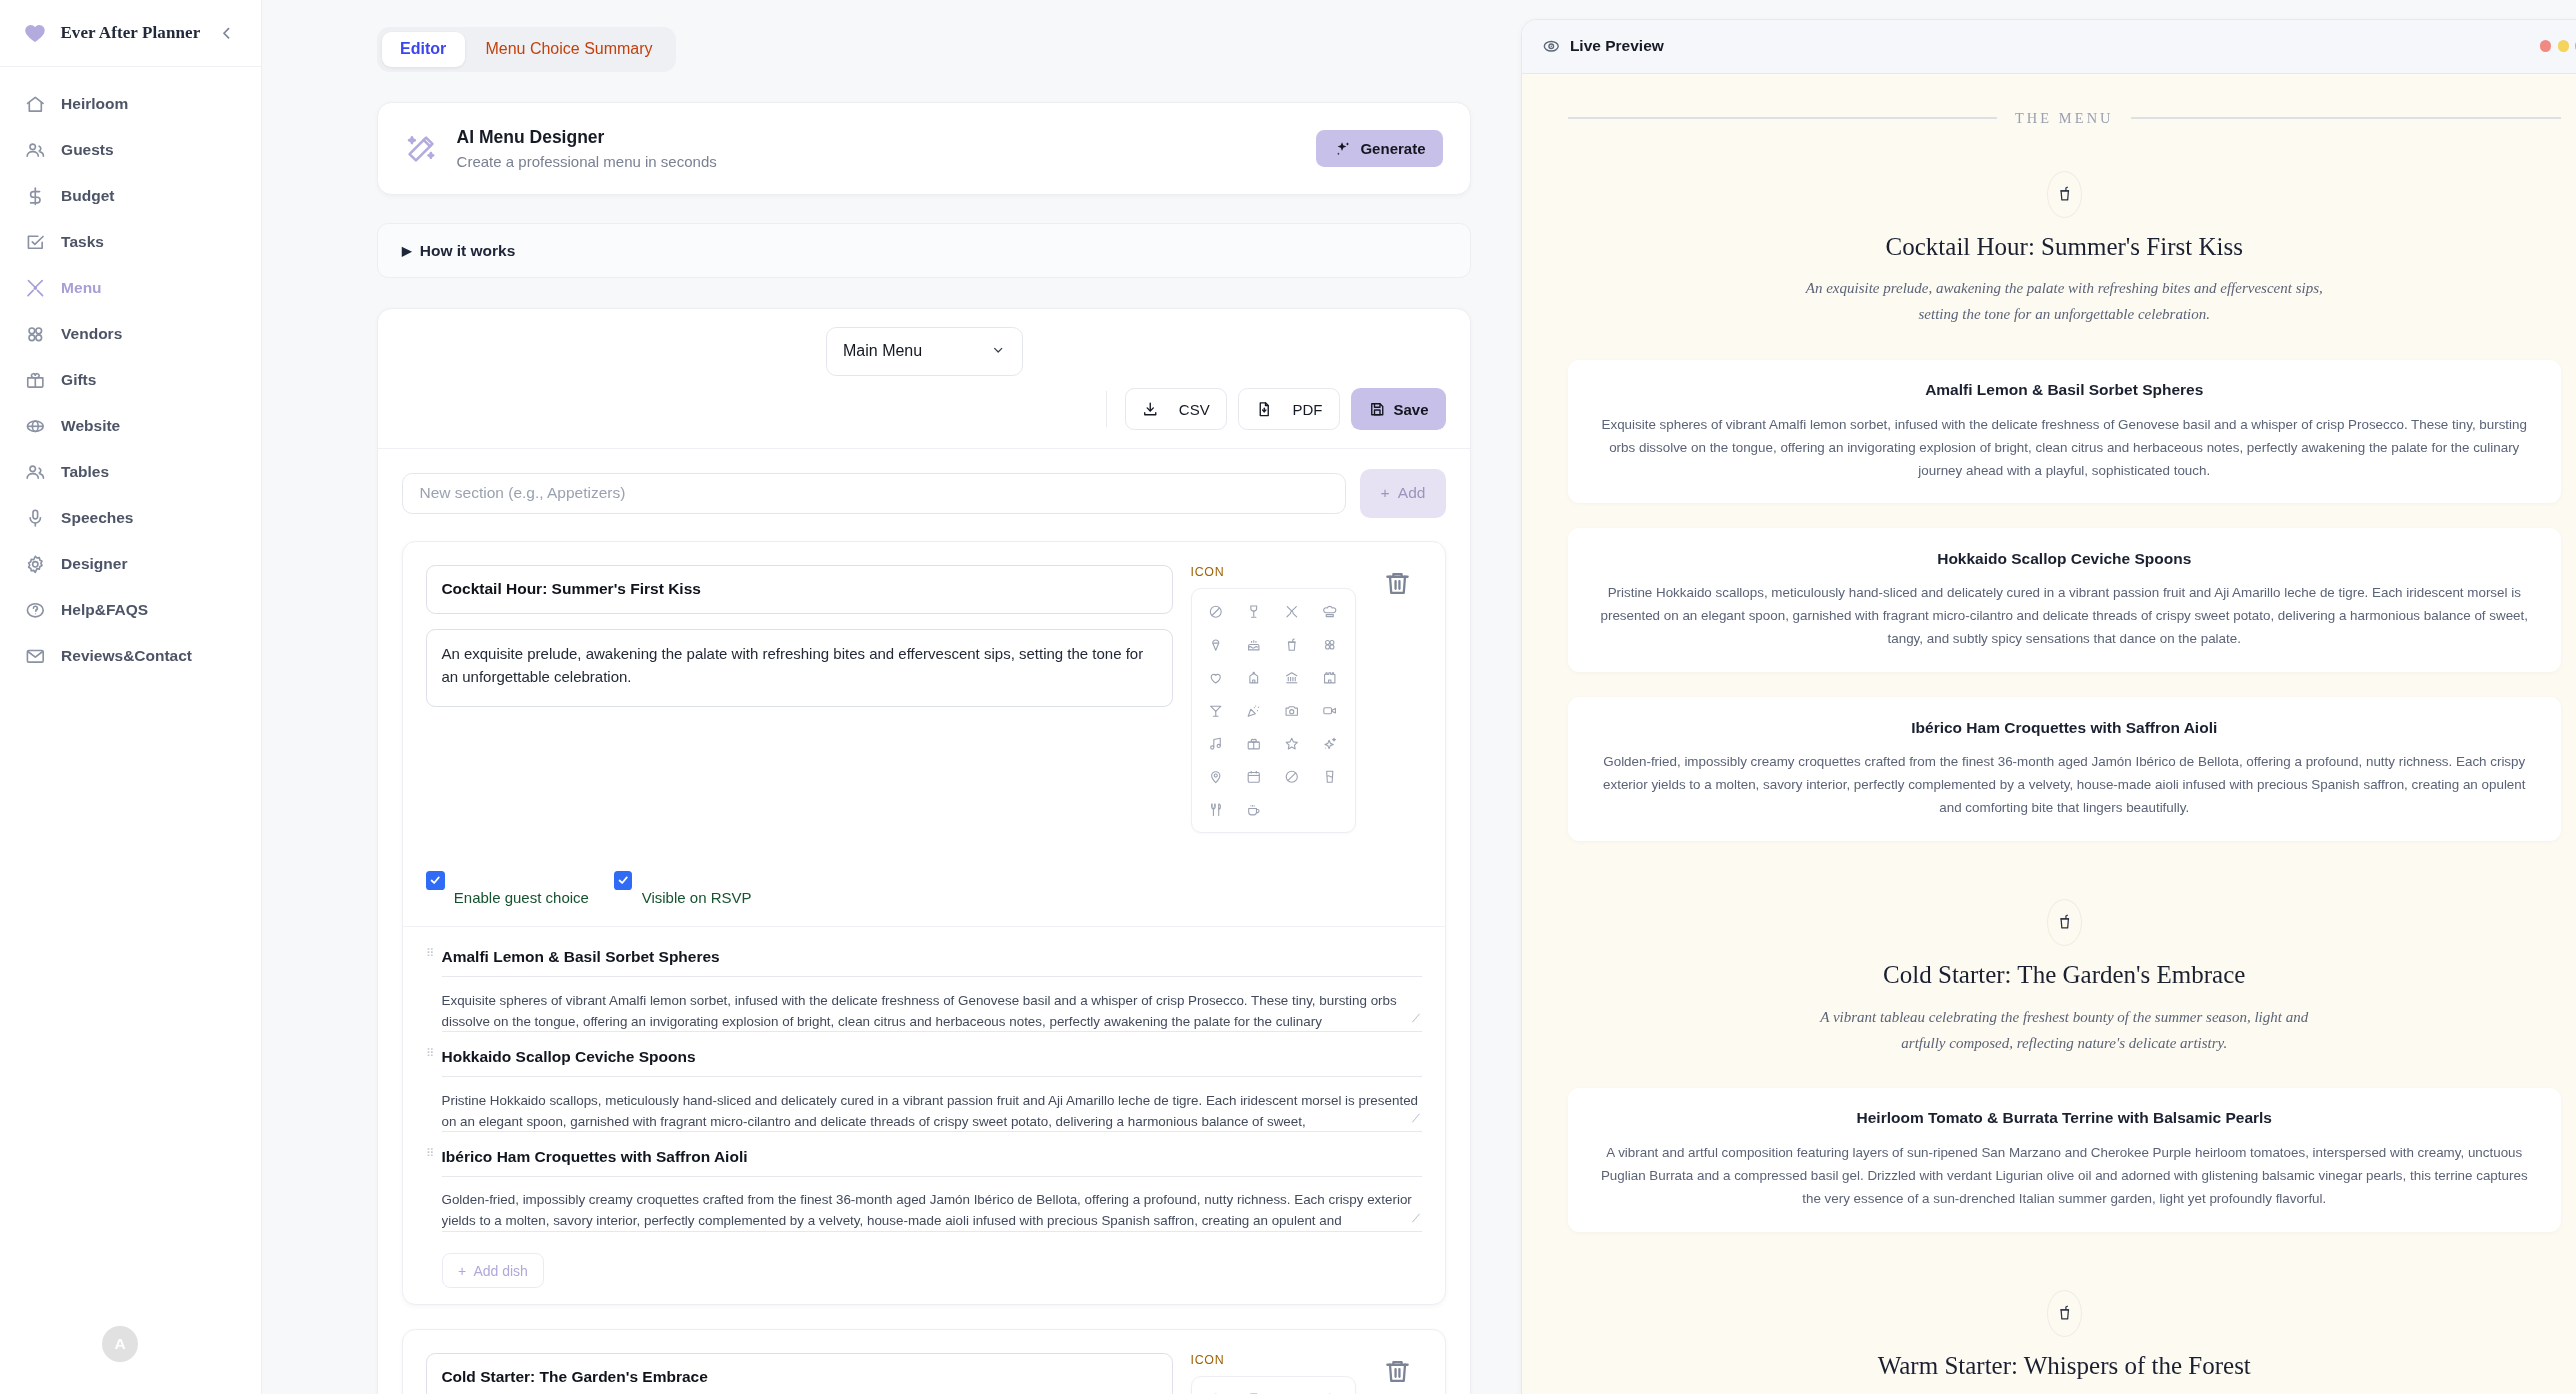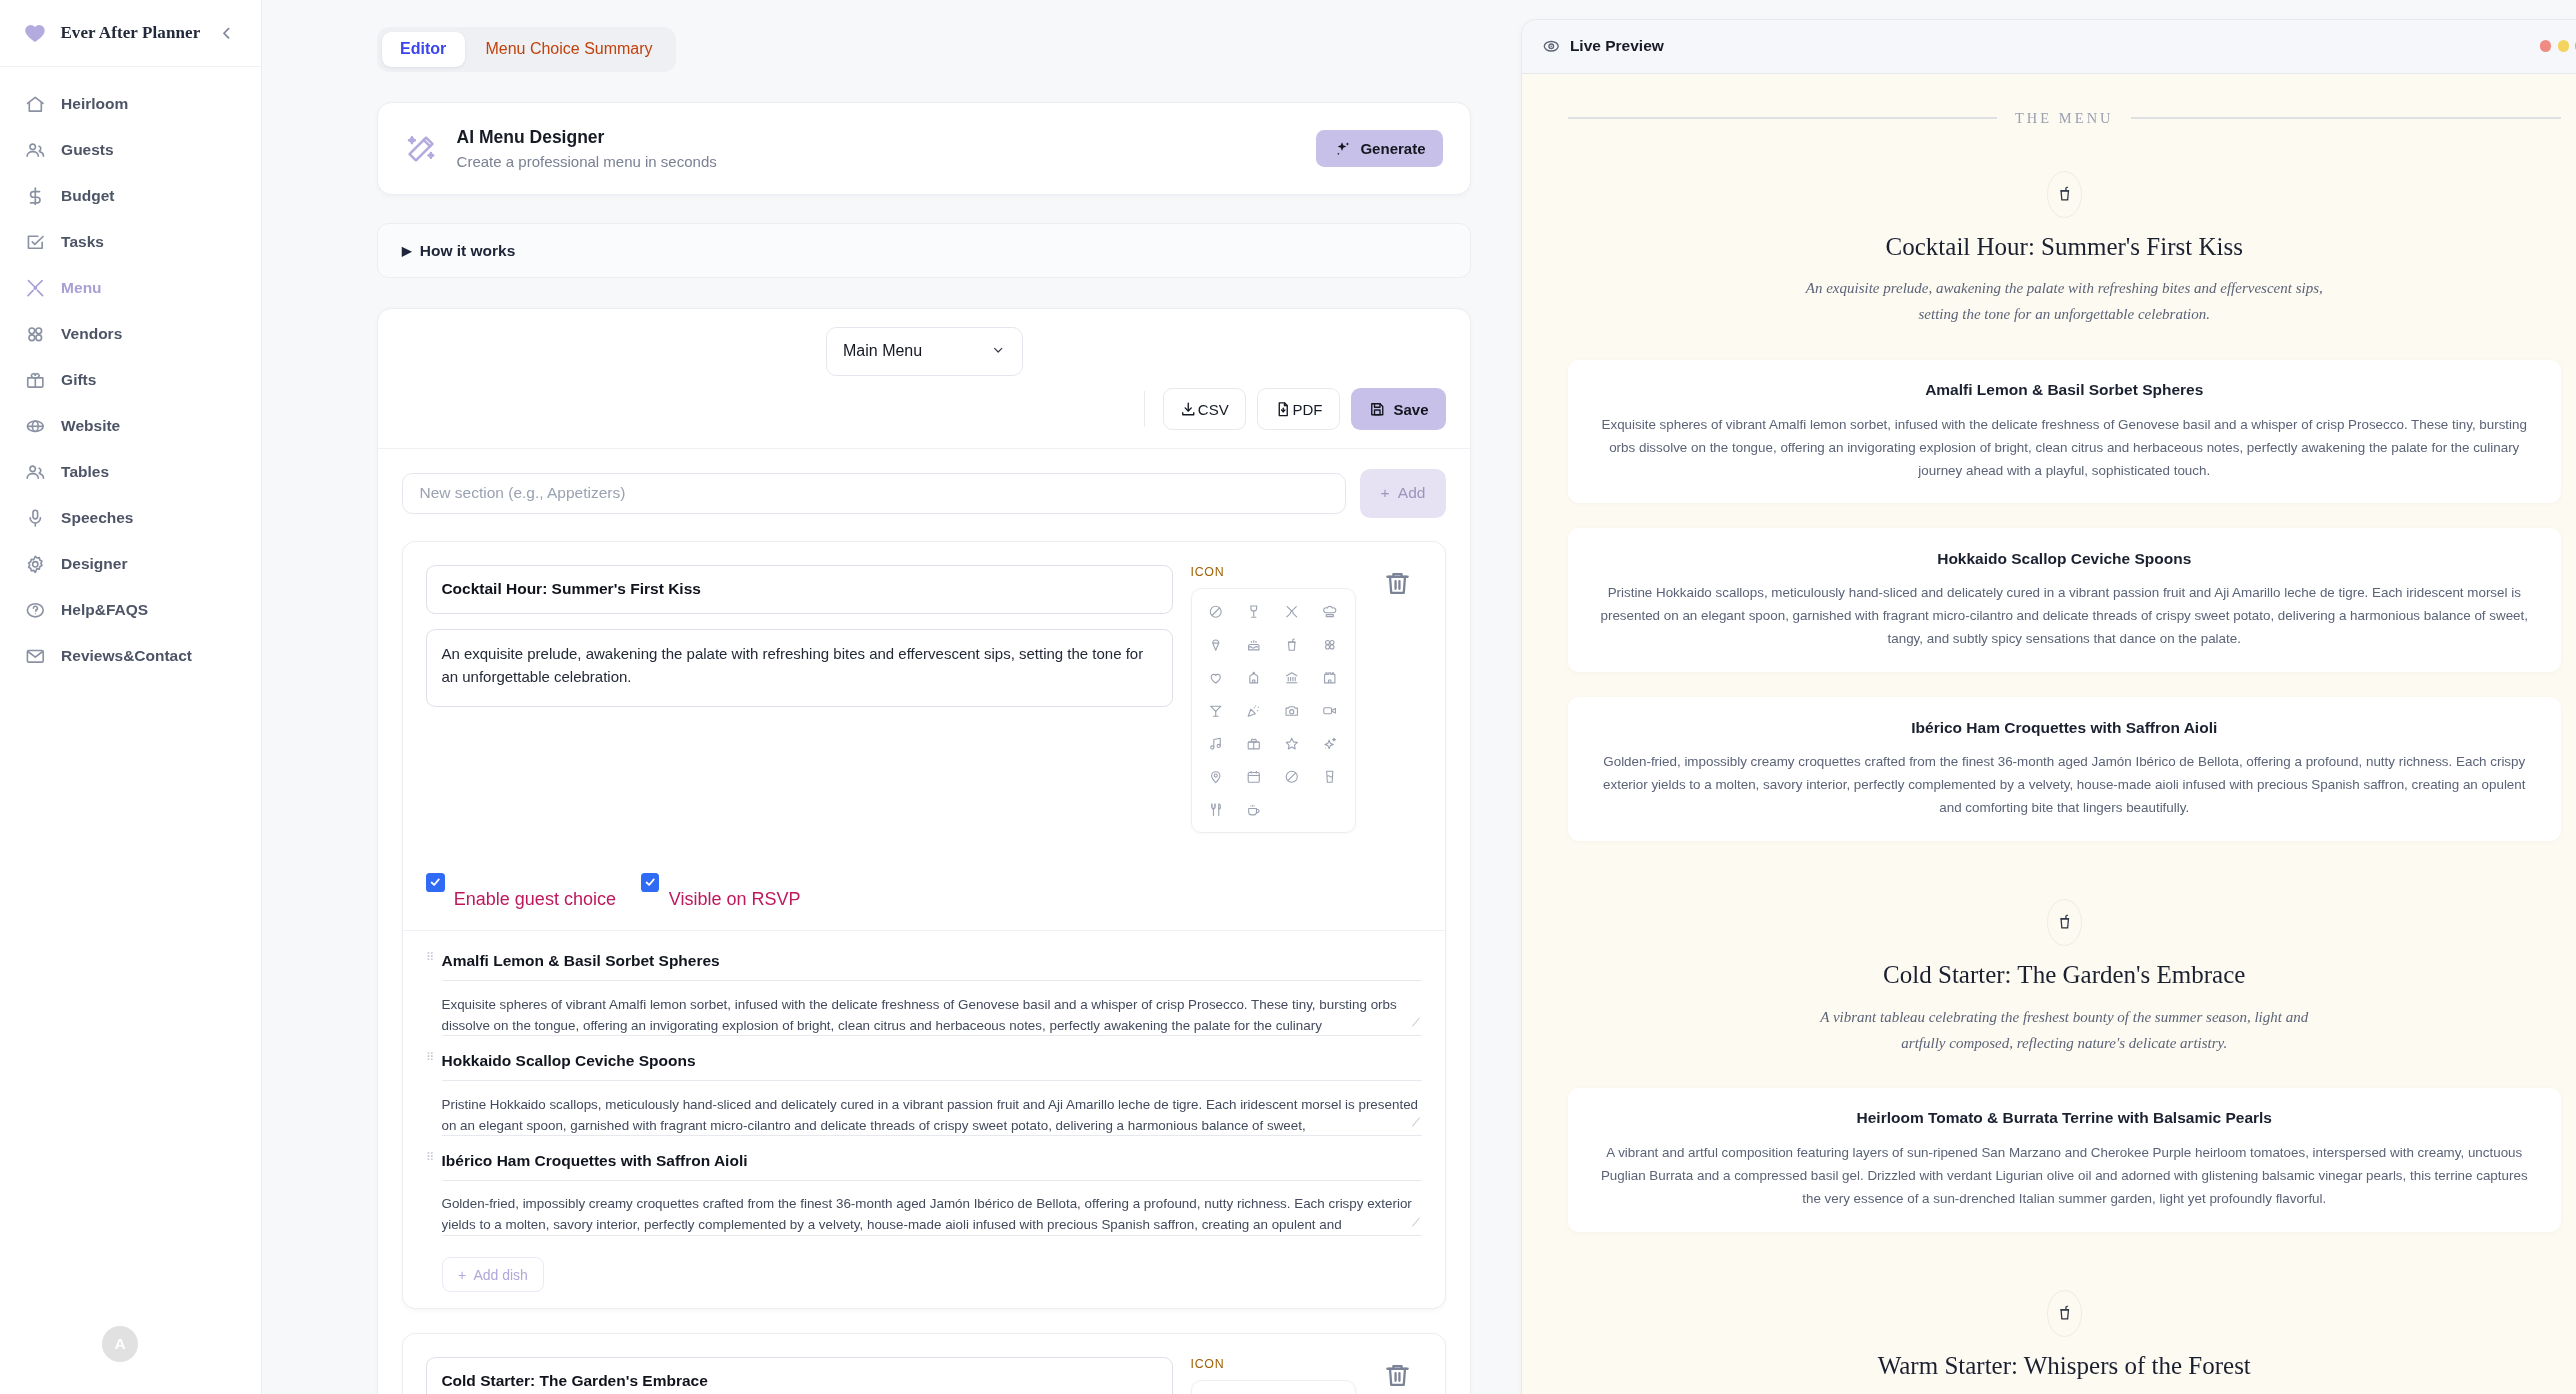--- a/index.html
+++ b/index.html
@@ -102,21 +102,21 @@
   .menu-select {
     display: flex; align-items: center; justify-content: space-between;
     width: 197px; height: 49px; padding: 0 16.5px;
     border: 1.5px solid #e3e6ec; border-radius: 10.3px;
     font-size: 16px; color: #131722; background: #fff; cursor: pointer;
   }
   .menu-select .chev { color: #373c4a; font-size: 13.4px; }
   .top-actions { margin-left: auto; display: flex; align-items: center; gap: 11.3px; }
   .divider-v { width: 1.5px; height: 36px; background: #e9ebf0; margin-right: 6.2px; }
   .btn-out {
-    display: flex; align-items: center; gap: 1px;
+    display: flex; align-items: center; gap: 20px;
     height: 42px; padding: 0 16.5px; border: 1.5px solid #e6e8ee; border-radius: 9.3px;
     background: #fff; font-size: 15px; color: #151a25; cursor: pointer; font-family: inherit;
   }
   .btn-save {
     display: flex; align-items: center; gap: 8.2px;
     height: 42px; padding: 0 17.5px; border: none; border-radius: 9.3px;
     background: #c7c0e8; font-size: 15px; color: #13161f; cursor: pointer; font-weight:600; font-family: inherit;
   }
   .btn-ico { width: 16.5px; height: 16.5px; flex: 0 0 16.5px; }
 
@@ -170,21 +170,21 @@
   .trash-col { width: 49px; flex: 0 0 49px; display: flex; justify-content: center; padding-top: 4.1px; }
   .trash-btn { width: 29px; height: 29px; color: #7b8396; cursor: pointer; }
 
   .checkrow { display: flex; align-items: center; gap: 25px; padding: 21.6px 23px 20.6px 23px; }
   .checkbox-wrap { display: flex; align-items: center; gap: 9.3px; cursor: pointer; }
   .cbx {
     width: 18.5px; height: 18.5px; border-radius: 3.6px; background: #2f6bf5;
     display: flex; align-items: center; justify-content: center;
   }
   .cbx svg { width: 12.4px; height: 12.4px; color: #fff; }
-  .cbx-label { font-size: 18px; color: #be185d; margin-top: 34px; }
+  .cbx-label { font-size: 15px; color: #14532d; margin-top: 34px; }
 
   .dish-list { border-top: 1.5px solid #f0f1f5; padding: 15.5px 23px 8.2px 23px; }
   .dish { position: relative; padding-left: 15.5px; margin-bottom: 8.2px; }
   .dish-handle {
     position: absolute; left: 0; top: 5.2px; width: 5.2px; height: 11.3px;
     color: #c3c8d3; font-size: 11.3px; line-height: 1; cursor: grab;
   }
   .dish-name {
     width: 100%; border: none; border-bottom: 1.5px solid #e6e8ee;
     font-size: 15.5px; font-weight: 600; color: #11151f; padding: 5.2px 0 10.3px 0;

